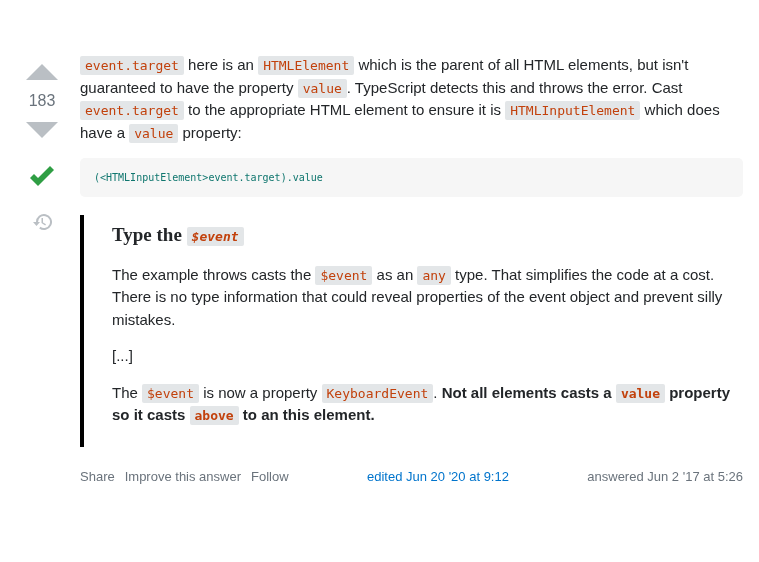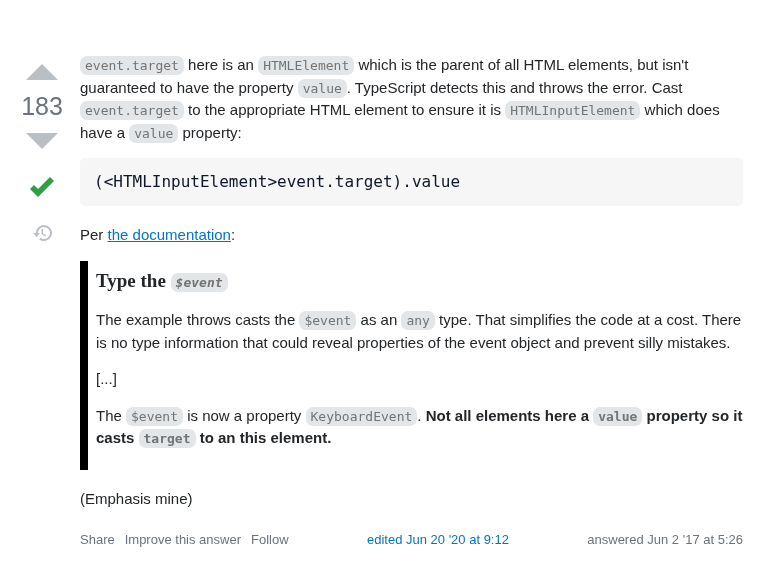--- a/index.html
+++ b/index.html
@@ -51,21 +51,21 @@
     display: flex;
     flex-direction: column;
     align-items: center;
     color: #babfc4;
   }
   .vote-arrow {
     cursor: pointer;
   }
   .vote-arrow svg { display: block; }
   .vote-count {
-    font-size: 25px;
+    font-size: 16px;
     color: #6a737c;
     margin: 2px 0;
   }
   .checkmark {
     color: #2f9e44;
     margin-top: 12px;
   }
   .history-icon {
     color: #babfc4;
     margin-top: 14px;
@@ -73,40 +73,40 @@
   }
   .post-col {
     flex: 1;
     padding-left: 12px;
     line-height: 1.5;
   }
   .post-col p { margin: 0 0 14px 0; }
   code.inline {
     background: #e3e6e8;
     padding: 2px 5px;
-    border-radius: 7px;
+    border-radius: 2px;
     font-family: Consolas, Menlo, monospace;
     font-size: 13px;
-    color: #737373;
+    color: #c2410c;
   }
   a.link { color: #0074cc; text-decoration: underline; }
   pre.codeblock {
     background: #f6f6f6;
     border-radius: 5px;
     padding: 12px 14px;
     font-family: Consolas, Menlo, monospace;
-    font-size: 16px;
-    color: #0f172a;
+    font-size: 10px;
+    color: #0f766e;
     overflow-x: auto;
     margin: 8px 0 18px 0;
   }
   blockquote.quote {
-    border-left: 8px solid #000000;
+    border-left: 4px solid #000000;
     margin: 10px 0 18px 0;
-    padding: 6px 0 6px 8px;
+    padding: 6px 0 6px 28px;
     color: #232629;
   }
   blockquote.quote h3 {
     font-family: Georgia, 'Times New Roman', serif;
     font-weight: 700;
     font-size: 19px;
     margin: 0 0 14px 0;
   }
   blockquote.quote h3 code.inline {
     font-style: italic;
@@ -164,38 +164,34 @@
     </div>
   </div>
 
   <div class="post-col">
     <p>
       <code class="inline">event.target</code><span> here is an </span><code class="inline">HTMLElement</code><span> which is the parent of all HTML elements, but isn't guaranteed to have the property </span><code class="inline">value</code><span>. TypeScript detects this and throws the error. Cast </span><code class="inline">event.target</code><span> to the appropriate HTML element to ensure it is </span><code class="inline">HTMLInputElement</code><span> which does have a </span><code class="inline">value</code><span> property:</span>
     </p>
 
     <pre class="codeblock">(&lt;HTMLInputElement&gt;event.target).value</pre>
 
-    <p>
-      <span>Per </span><a href="#" class="link">the documentation</a><span>:</span>
-    </p>
 
     <blockquote class="quote">
       <h3>
         <span>Type the </span><code class="inline">$event</code>
       </h3>
       <p>
         <span>The example throws casts the </span><code class="inline">$event</code><span> as an </span><code class="inline">any</code><span> type. That simplifies the code at a cost. There is no type information that could reveal properties of the event object and prevent silly mistakes.</span>
       </p>
       <p>[...]</p>
       <p>
-        <span>The </span><code class="inline">$event</code><span> is now a property </span><code class="inline">KeyboardEvent</code><span>. </span><strong><span>Not all elements here a </span><code class="inline">value</code><span> property so it casts </span><code class="inline">target</code><span> to an this element.</span></strong>
+        <span>The </span><code class="inline">$event</code><span> is now a property </span><code class="inline">KeyboardEvent</code><span>. </span><strong><span>Not all elements casts a </span><code class="inline">value</code><span> property so it casts </span><code class="inline">above</code><span> to an this element.</span></strong>
       </p>
     </blockquote>
 
-    <p>(Emphasis mine)</p>
 
     <div class="footer-row">
       <div class="actions">
         <span>Share</span>
         <span>Improve this answer</span>
         <span>Follow</span>
       </div>
       <div class="edited">edited Jun 20 '20 at 9:12</div>
       <div class="answered">answered Jun 2 '17 at 5:26</div>
     </div>

